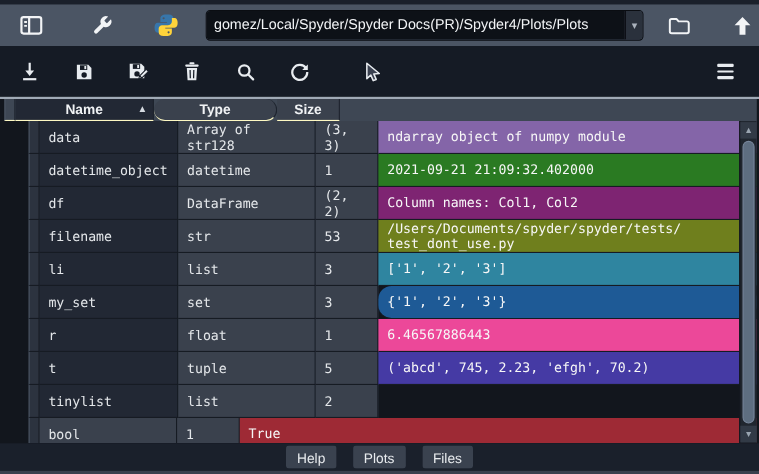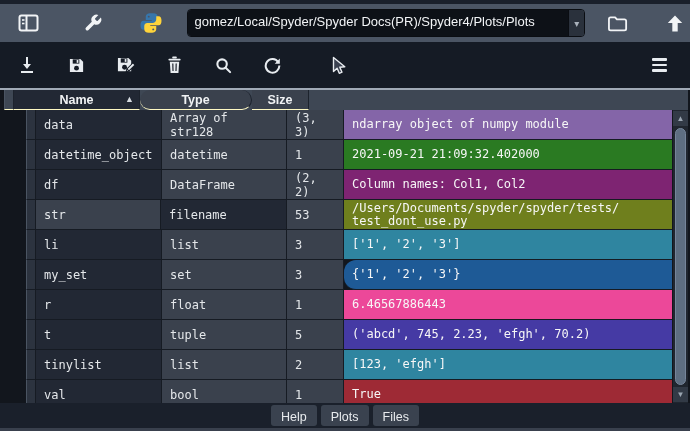--- a/index.html
+++ b/index.html
@@ -60,21 +60,21 @@
     border-left:1px solid #12161d;box-sizing:border-box;}
   .scroll-btn{position:absolute;left:0;width:100%;height:15px;background:#323a46;color:#9aa5b1;
     font-size:8px;display:flex;align-items:center;justify-content:center;cursor:pointer;}
   .scroll-btn.up{top:1px;}
   .scroll-btn.down{bottom:1px;}
   .scroll-thumb{position:absolute;left:2px;right:2px;top:18px;bottom:18px;background:#5e6e81;
     border:1px solid #76859a;border-radius:7px;cursor:grab;}
 
   
   .tabbar{position:absolute;left:0;right:0;bottom:3px;height:25px;background:#1a202b;
-    display:flex;align-items:center;justify-content:center;gap:4px;}
+    display:flex;align-items:center;justify-content:center;gap:15px;}
   .tab{height:21px;background:#3a424f;color:#e8ebee;font-size:12.5px;border-radius:3px;
     display:flex;align-items:center;padding:0 10px;box-sizing:border-box;cursor:pointer;
     border-top:3px solid transparent;}
   .tab.active{background:#515c6b;}
   .bottom-strip{position:absolute;left:0;right:0;bottom:0;height:3px;background:#39404d;}
 
   
   .cursor{position:absolute;left:332px;top:56px;pointer-events:none;}
 </style>
 </head>
@@ -230,22 +230,22 @@
     <div class="trow">
       <div class="vh"></div>
       <div class="cell c-name">df</div>
       <div class="cell c-type">DataFrame</div>
       <div class="cell c-size">(2, 2)</div>
       <div class="cell c-value" style="background: rgb(126, 36, 114);">Column names: Col1, Col2</div>
     </div>
 
     <div class="trow">
       <div class="vh"></div>
+      <div class="cell c-name">filename</div>
       <div class="cell c-type">str</div>
-      <div class="cell c-name">filename</div>
       <div class="cell c-size">53</div>
       <div class="cell c-value" style="background: rgb(111, 127, 29);">/Users/Documents/spyder/spyder/tests/
 test_dont_use.py</div>
     </div>
 
     <div class="trow">
       <div class="vh"></div>
       <div class="cell c-name">li</div>
       <div class="cell c-type">list</div>
       <div class="cell c-size">3</div>
@@ -274,26 +274,24 @@
       <div class="cell c-type">tuple</div>
       <div class="cell c-size">5</div>
       <div class="cell c-value" style="background: rgb(69, 58, 164);">('abcd', 745, 2.23, 'efgh', 70.2)</div>
     </div>
 
     <div class="trow">
       <div class="vh"></div>
       <div class="cell c-name">tinylist</div>
       <div class="cell c-type">list</div>
       <div class="cell c-size">2</div>
-      <div class="cell c-value" style="background: rgb(47, 133, 160);">[123, 'efgh']</div>
-    </div>
-
-    <div class="trow">
-      <div class="vh"></div>
-      <div class="cell c-name">val</div>
+    </div>
+
+    <div class="trow">
+      <div class="vh"></div>
       <div class="cell c-type">bool</div>
       <div class="cell c-size">1</div>
       <div class="cell c-value" style="background: rgb(158, 42, 53);">True</div>
     </div>
   </div>
     <div class="vscroll">
       <div class="scroll-btn up">
           <span>▲</span>
         </div>
       <div class="scroll-thumb"></div>

